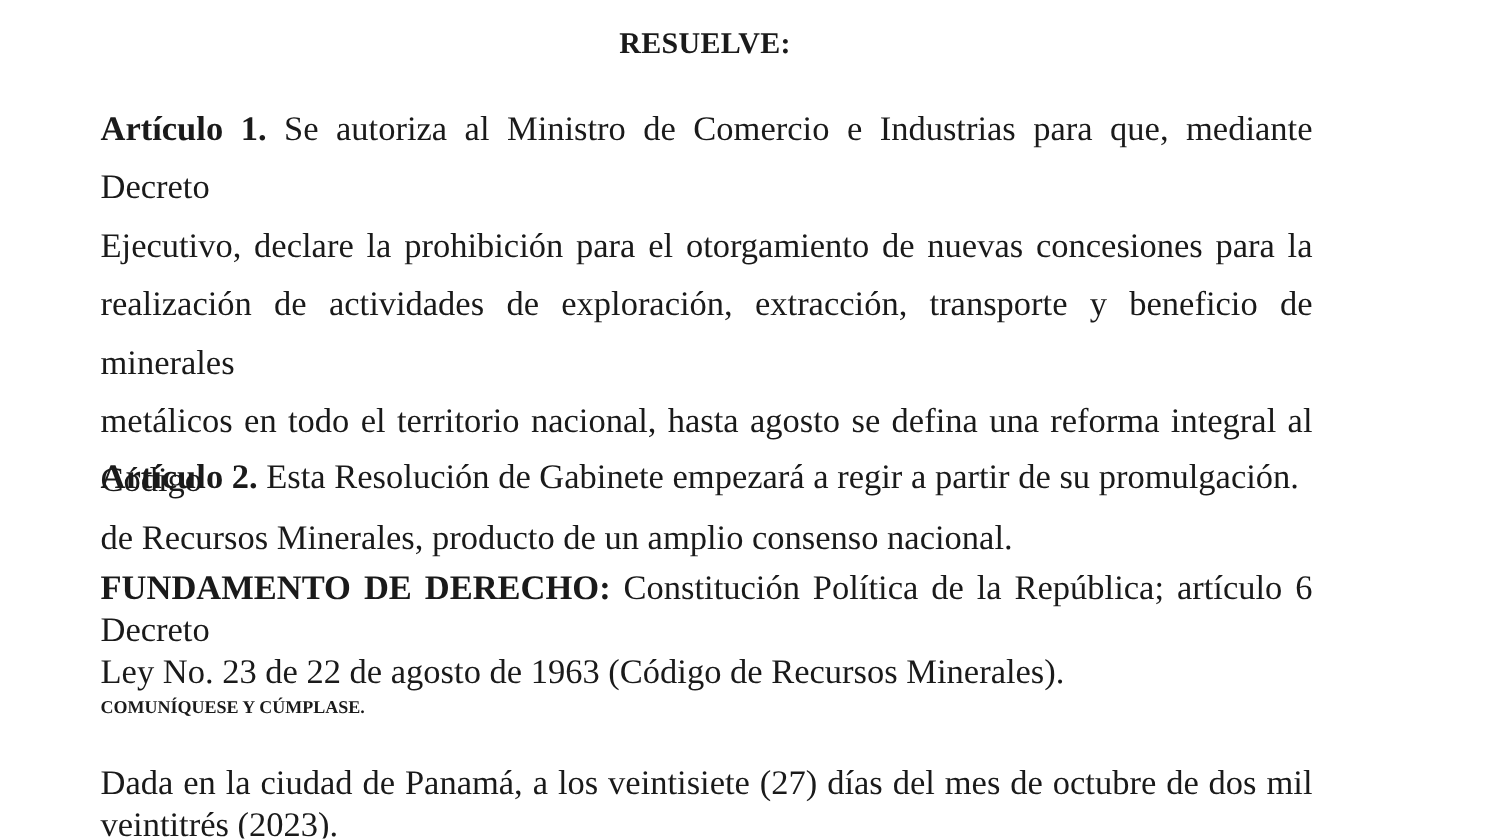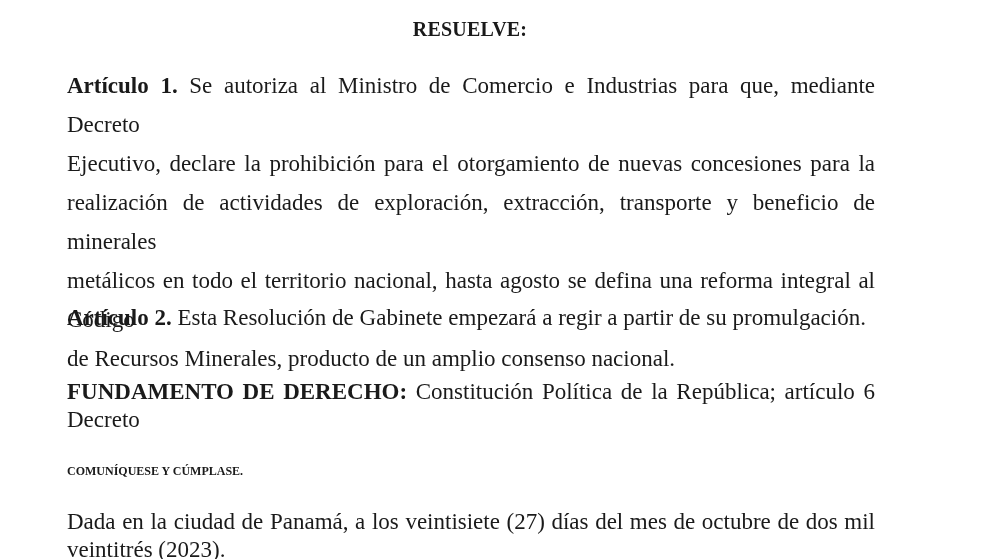--- a/index.html
+++ b/index.html
@@ -79,20 +79,21 @@
     <span class="justify-line">metálicos en todo el territorio nacional, hasta agosto se defina una reforma integral al Código</span>
     <span class="last-line">de Recursos Minerales, producto de un amplio consenso nacional.</span>
   </div>
 
   <div class="para article2">
     <span class="last-line"><span class="bold">Artículo 2.</span><span> Esta Resolución de Gabinete empezará a regir a partir de su promulgación.</span></span>
   </div>
 
   <div class="para tight fundamento">
     <span class="line"><span class="bold">FUNDAMENTO DE DERECHO:</span><span> Constitución Política de la República; artículo 6 Decreto</span></span>
+    <span class="last-line">Ley No. 23 de 22 de agosto de 1963 (Código de Recursos Minerales).</span>
   </div>
 
   <div class="para comuniquese">COMUNÍQUESE Y CÚMPLASE.</div>
 
   <div class="para tight dada">
     <span class="justify-line">Dada en la ciudad de Panamá, a los veintisiete (27) días del mes de octubre de dos mil</span>
     <span class="last-line">veintitrés (2023).</span>
   </div>
 
 </div>

